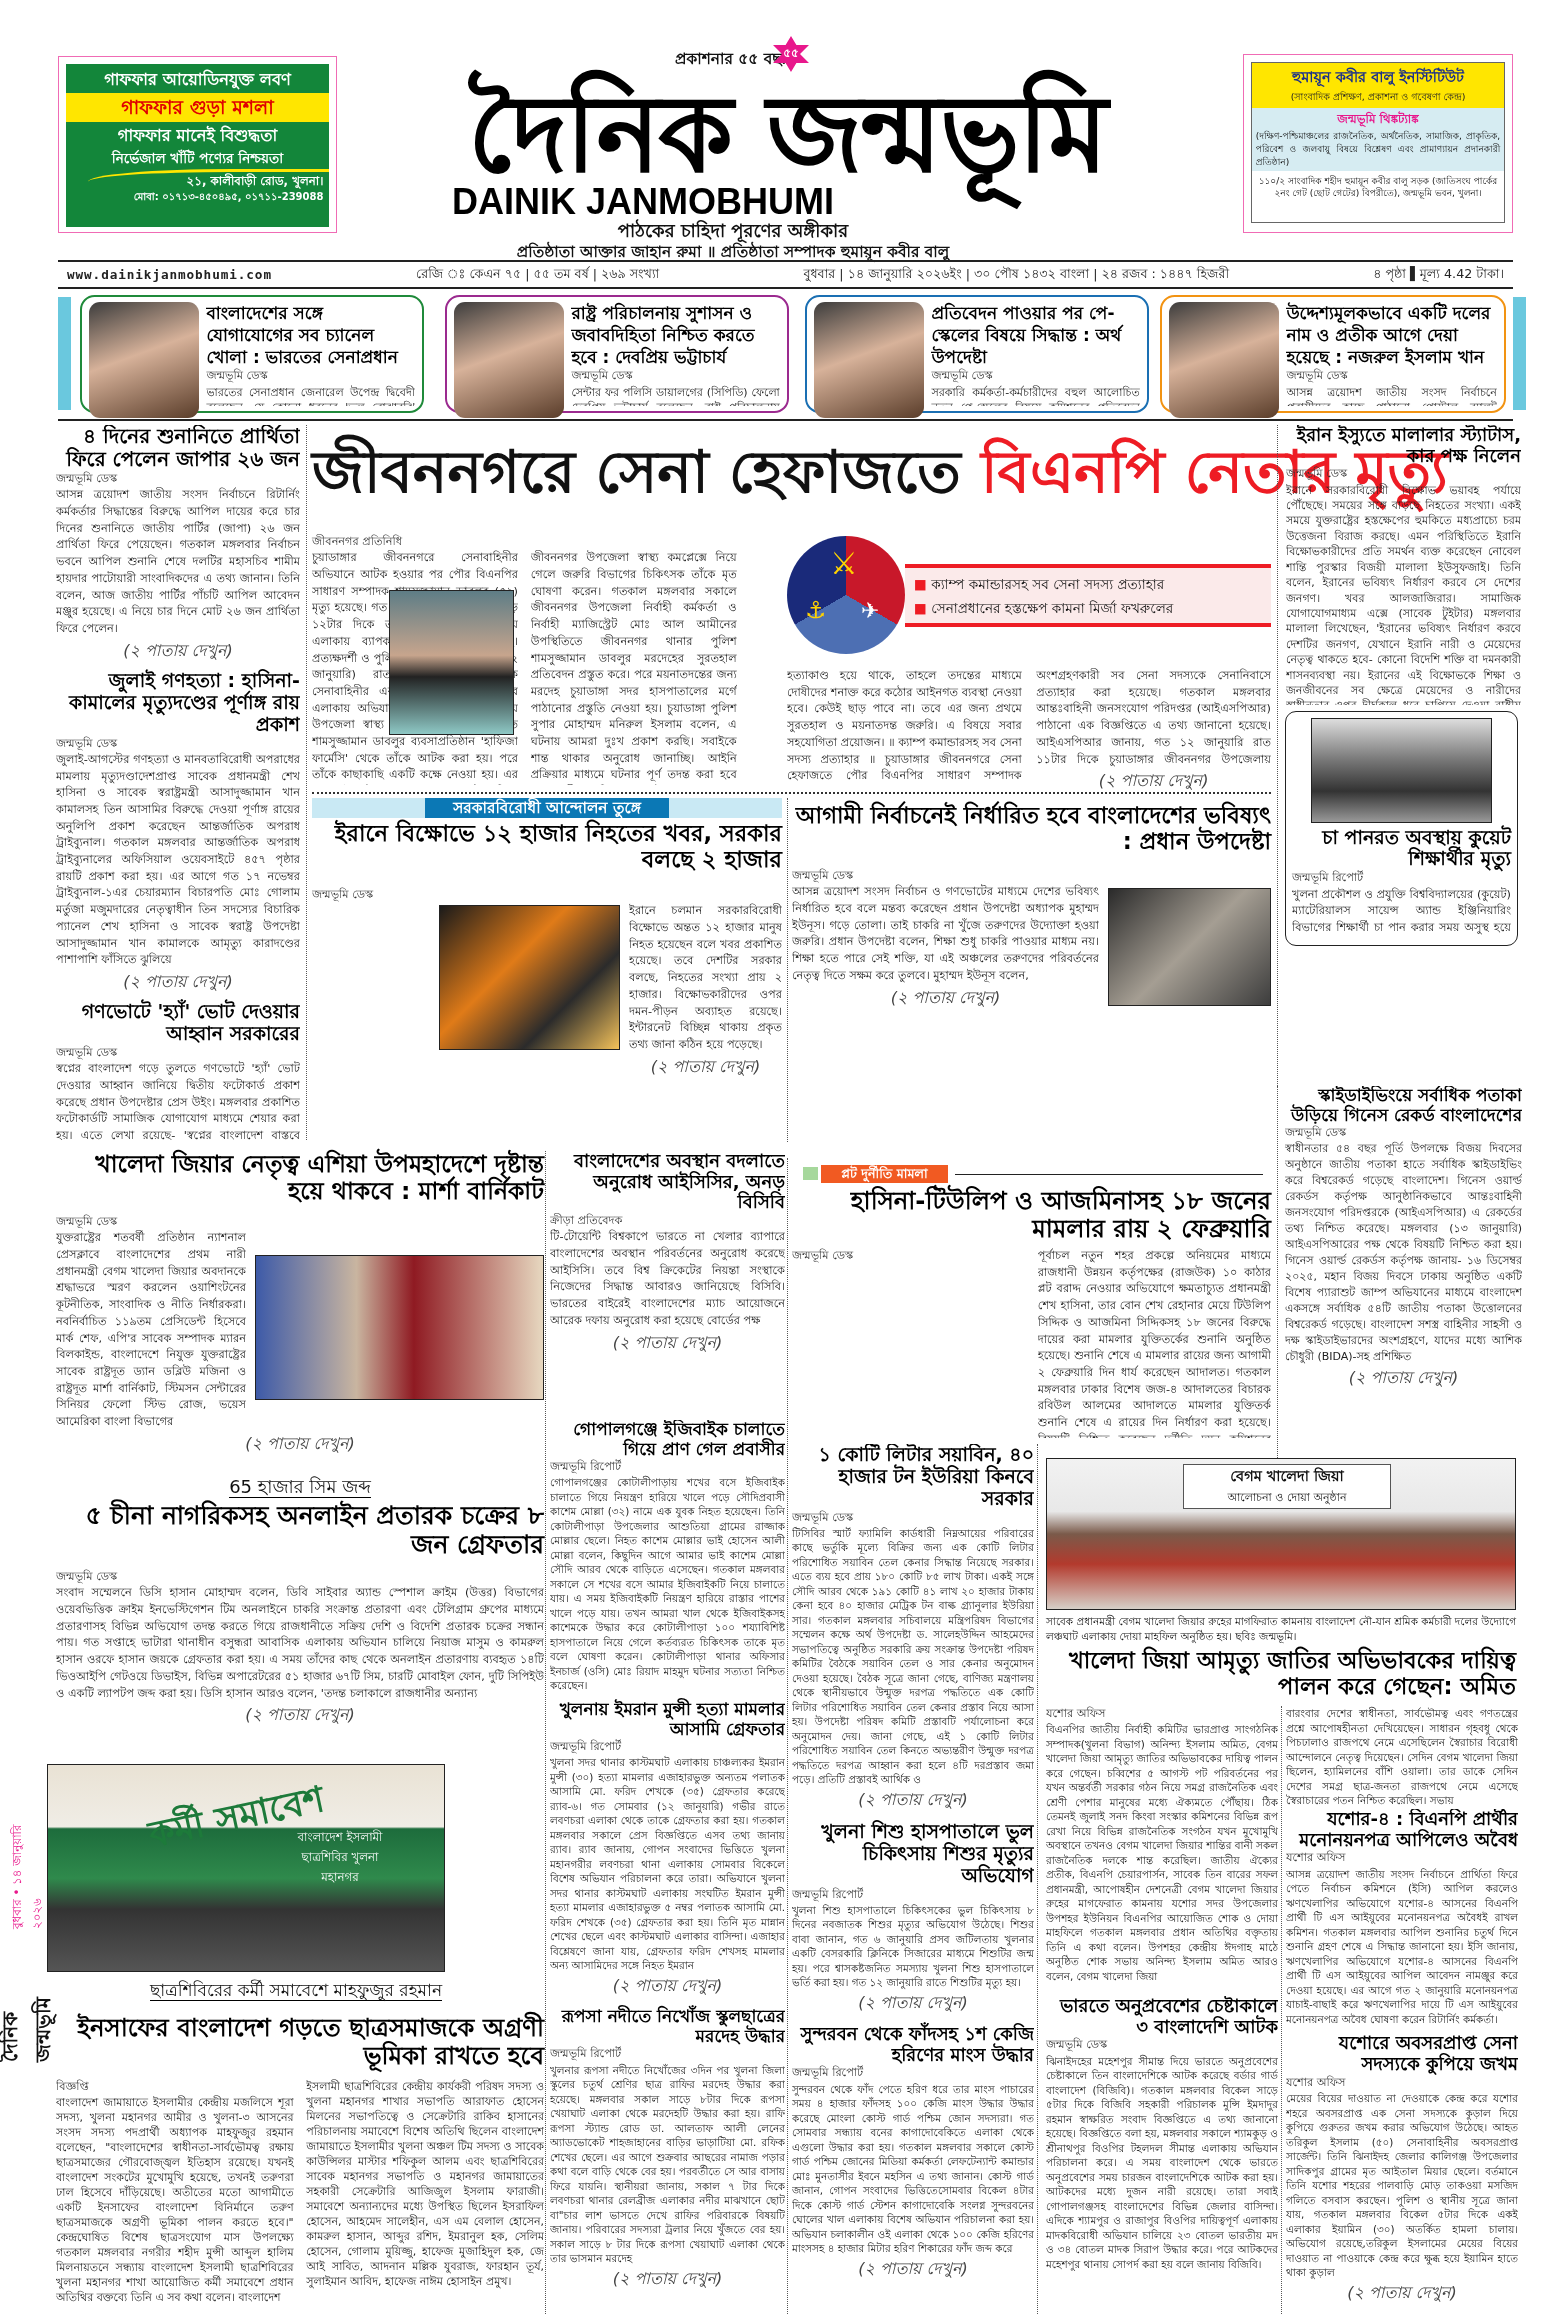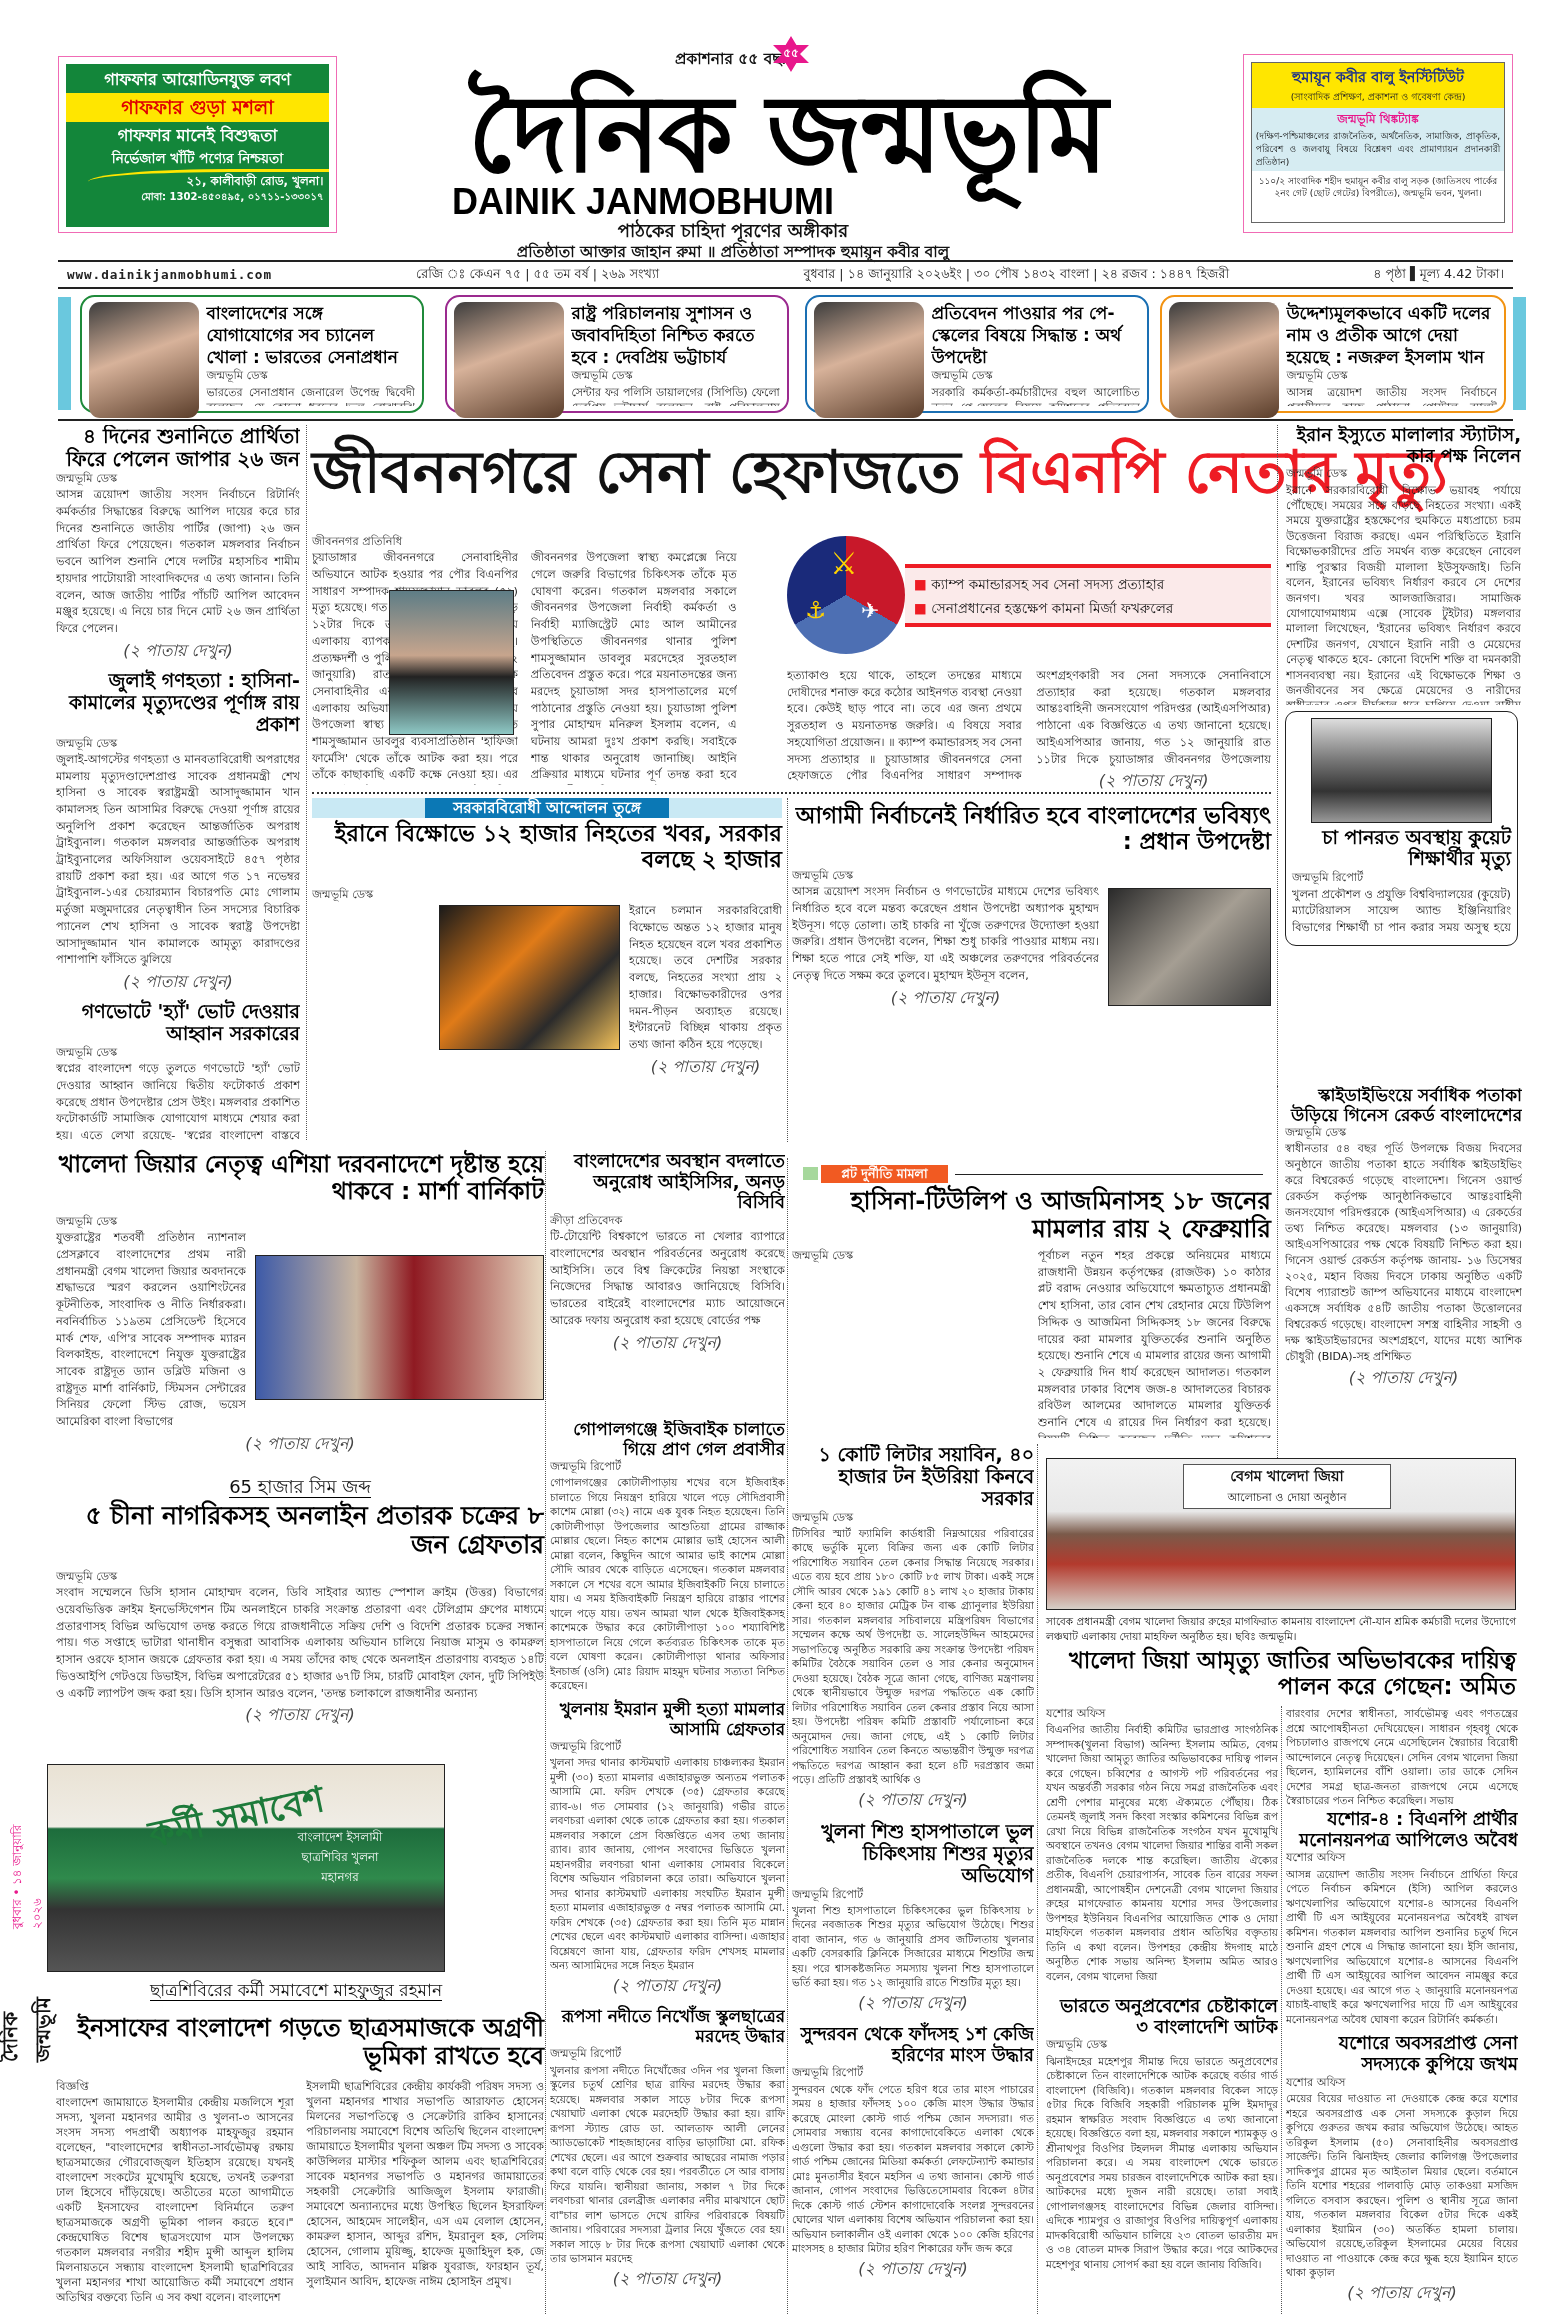--- a/index.html
+++ b/index.html
@@ -30,21 +30,21 @@
 </head>
 <body>
 
 <div class="abs adbox" style="left:58px;top:56px;width:279px;height:177px">
   <div class="ad-green" style="height:163px;padding-top:3.6px">
     <div style="font-size:16.3px;line-height:23.5px">গাফফার আয়োডিনযুক্ত লবণ</div>
     <div class="ad-yellow" style="font-size:19px;line-height:29px;margin:1.8px 0">গাফফার গুড়া মশলা</div>
     <div style="font-size:16.3px;line-height:23.5px">গাফফার মানেই বিশুদ্ধতা</div>
     <div style="font-size:13.6px;line-height:22px">নির্ভেজাল খাঁটি পণ্যের নিশ্চয়তা</div>
     <div style="font-size:11.8px;line-height:18px;text-align:right;padding-right:5.4px;border-top:3.6px solid #ffe600;border-radius:60% 0 0 0;margin-left:22px">২১, কালীবাড়ী রোড, খুলনা।</div>
-    <div style="font-size:10px;line-height:14.5px;text-align:right;padding-right:5.4px">মোবা: 1302-৪৫০৪৯৫, ০১৭১১-১৩৩০১৭</div>
+    <div style="font-size:10px;line-height:14.5px;text-align:right;padding-right:5.4px">মোবা: ০১৭১৩-৪৫০৪৯৫, ০১৭১১-239088</div>
   </div>
 </div>
 
 <div class="abs" style="left:597px;top:47px;width:271px;text-align:center;font-size:15.4px;font-weight:bold">
   <span>প্রকাশনার ৫৫ বছর</span>
 </div>
 <div class="abs" style="left:773px;top:36px;width:36px;height:36px;background:#e8188c;clip-path:polygon(50% 0,65% 25%,100% 25%,75% 50%,100% 75%,65% 75%,50% 100%,35% 75%,0 75%,25% 50%,0 25%,35% 25%);color:#fff;font-weight:bold;font-size:11.8px;display:flex;align-items:center;justify-content:center">৫৫</div>
 
 <div class="abs masthead" style="left:398px;top:80px;width:778px">দৈনিক জন্মভূমি</div>
 <div class="abs latin" style="left:452px;top:181px;width:543px">DAINIK JANMOBHUMI</div>
@@ -209,21 +209,21 @@
 
 </div>
 
 <div class="abs" style="left:1285px;top:1086px;width:237px;height:366px;overflow:hidden">
   <div class="hl" style="font-size:17px">স্কাইডাইভিংয়ে সর্বাধিক পতাকা উড়িয়ে গিনেস রেকর্ড বাংলাদেশের</div>
   <div class="byline">জন্মভূমি ডেস্ক</div>
   <div class="txt" style="font-size:11px;line-height:16px">স্বাধীনতার ৫৪ বছর পূর্তি উপলক্ষে বিজয় দিবসের অনুষ্ঠানে জাতীয় পতাকা হাতে সর্বাধিক স্কাইডাইভিং করে বিশ্বরেকর্ড গড়েছে বাংলাদেশ। গিনেস ওয়ার্ল্ড রেকর্ডস কর্তৃপক্ষ আনুষ্ঠানিকভাবে আন্তঃবাহিনী জনসংযোগ পরিদপ্তরকে (আইএসপিআর) এ রেকর্ডের তথ্য নিশ্চিত করেছে। মঙ্গলবার (১৩ জানুয়ারি) আইএসপিআরের পক্ষ থেকে বিষয়টি নিশ্চিত করা হয়। গিনেস ওয়ার্ল্ড রেকর্ডস কর্তৃপক্ষ জানায়- ১৬ ডিসেম্বর ২০২৫, মহান বিজয় দিবসে ঢাকায় অনুষ্ঠিত একটি বিশেষ প্যারাশুট জাম্প অভিযানের মাধ্যমে বাংলাদেশ একসঙ্গে সর্বাধিক ৫৪টি জাতীয় পতাকা উত্তোলনের বিশ্বরেকর্ড গড়েছে। বাংলাদেশ সশস্ত্র বাহিনীর সাহসী ও দক্ষ স্কাইডাইভারদের অংশগ্রহণে, যাদের মধ্যে আশিক চৌধুরী (BIDA)-সহ প্রশিক্ষিত</div>
   <span class="cont">(২ পাতায় দেখুন)</span>
 </div>
 
-<div class="abs hl" style="left:56px;top:1151px;width:488px;font-size:23.5px">খালেদা জিয়ার নেতৃত্ব এশিয়া দরবনাদেশে দৃষ্টান্ত হয়ে থাকবে : মার্শা বার্নিকাট</div>
+<div class="abs hl" style="left:56px;top:1151px;width:488px;font-size:23.5px">খালেদা জিয়ার নেতৃত্ব এশিয়া উপমহাদেশে দৃষ্টান্ত হয়ে থাকবে : মার্শা বার্নিকাট</div>
 <div class="abs" style="left:56px;top:1214px;width:488px;height:253px;overflow:hidden">
   <div class="byline">জন্মভূমি ডেস্ক</div>
   <div class="photo" style="float:right;width:289px;height:145px;margin:25px 0 3.6px 9px;background:linear-gradient(90deg,#3d5aa8,#c9b5a0 35%,#8f1a22 55%,#e7d8c0)"></div>
   <div class="txt">যুক্তরাষ্ট্রের শতবর্ষী প্রতিষ্ঠান ন্যাশনাল প্রেসক্লাবে বাংলাদেশের প্রথম নারী প্রধানমন্ত্রী বেগম খালেদা জিয়ার অবদানকে শ্রদ্ধাভরে স্মরণ করলেন ওয়াশিংটনের কূটনীতিক, সাংবাদিক ও নীতি নির্ধারকরা। নবনির্বাচিত ১১৯তম প্রেসিডেন্ট হিসেবে মার্ক শেফ, এপি'র সাবেক সম্পাদক ম্যারন বিলকাইন্ড, বাংলাদেশে নিযুক্ত যুক্তরাষ্ট্রের সাবেক রাষ্ট্রদূত ড্যান ডব্লিউ মজিনা ও রাষ্ট্রদূত মার্শা বার্নিকাট, স্টিমসন সেন্টারের সিনিয়র ফেলো স্টিভ রোজ, ভয়েস আমেরিকা বাংলা বিভাগের</div>
   <span class="cont">(২ পাতায় দেখুন)</span>
 </div>
 
 <div class="abs" style="left:550px;top:1151px;width:235px;height:271px;overflow:hidden">
   <div class="hl" style="font-size:18px">বাংলাদেশের অবস্থান বদলাতে অনুরোধ আইসিসির, অনড় বিসিবি</div>
   <div class="byline">ক্রীড়া প্রতিবেদক</div>

